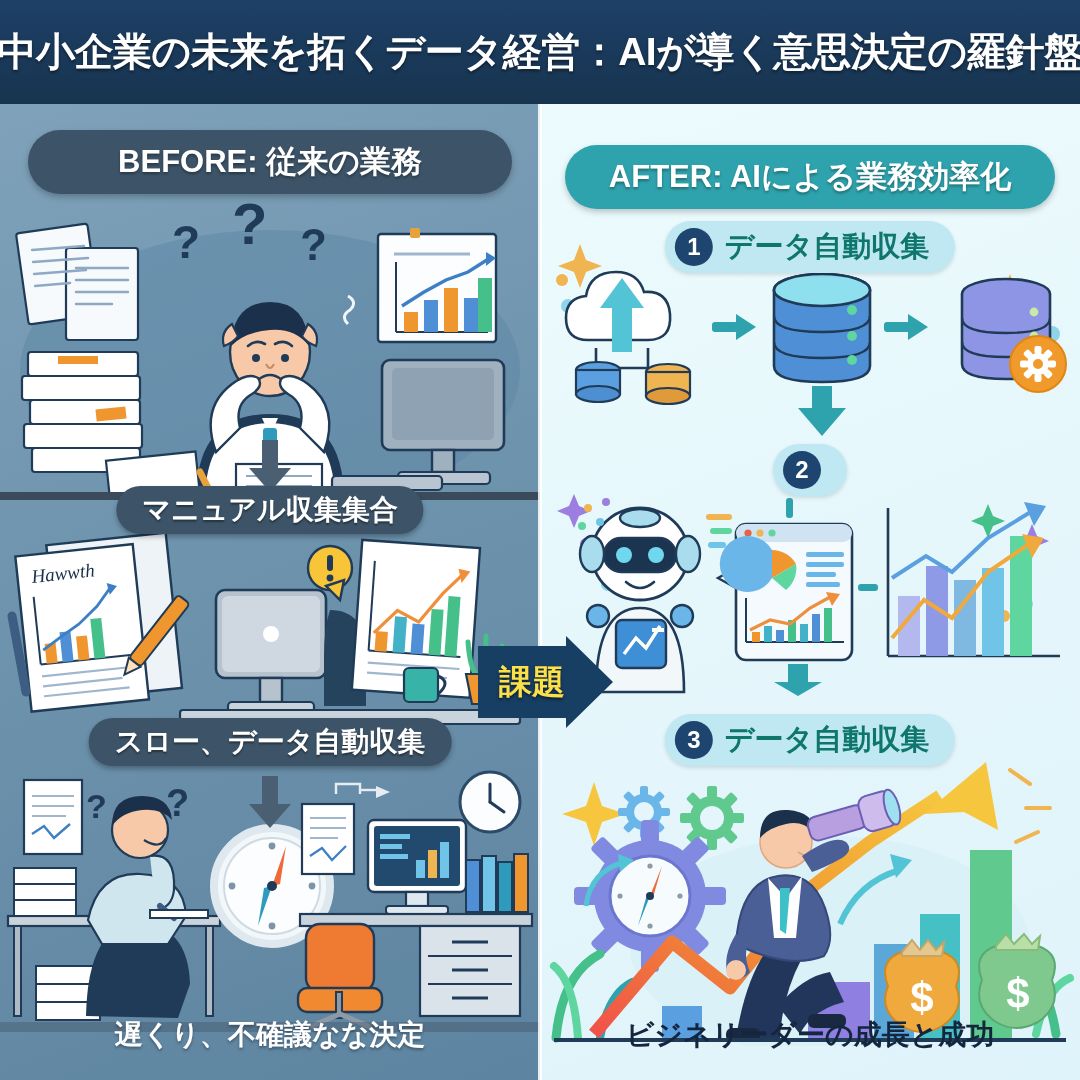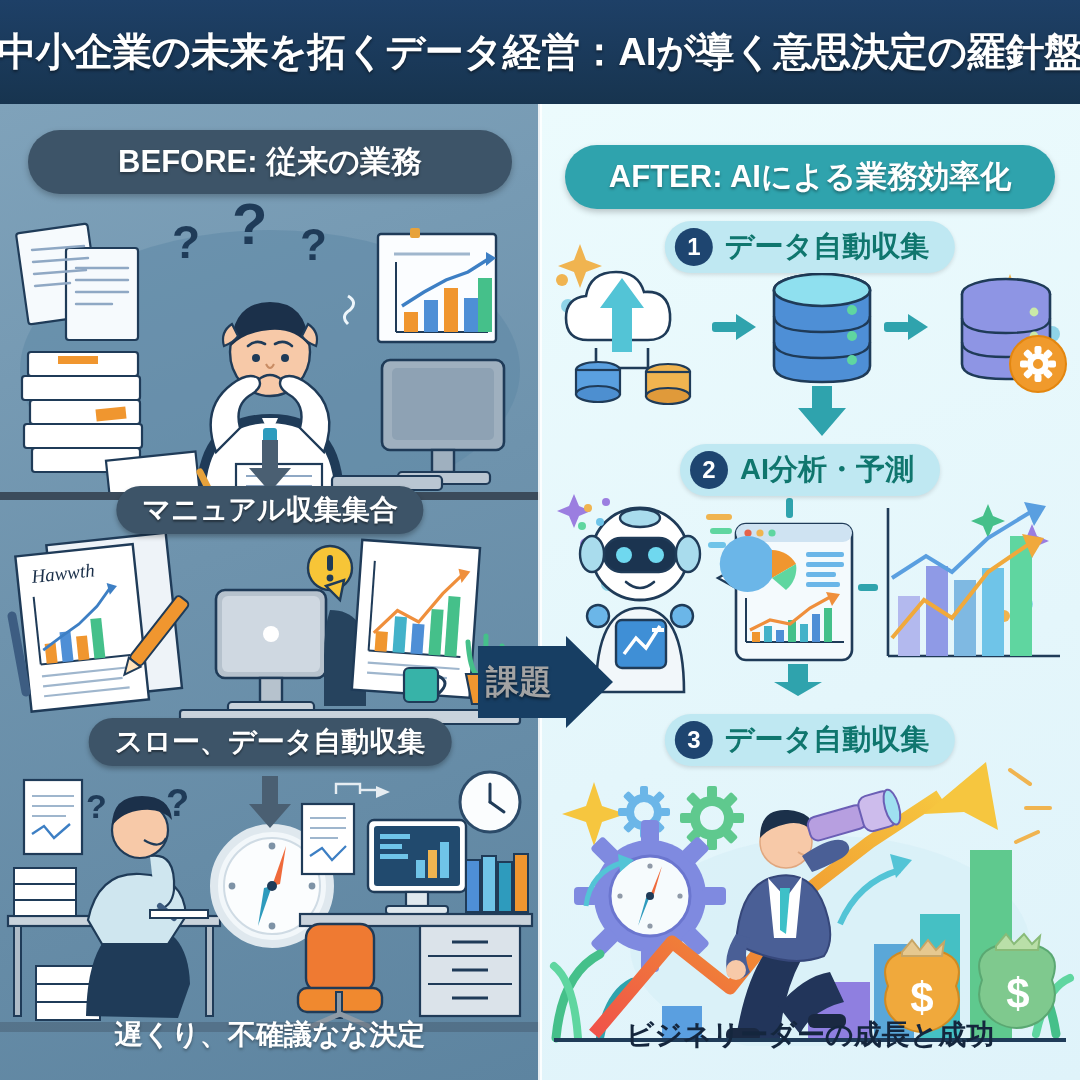--- a/index.html
+++ b/index.html
@@ -77,21 +77,21 @@
     font-size:24px;font-weight:bold;flex:none;
   }
   .step-label{color:#0f766e;font-size:29px;font-weight:bold;}
 
   
   .mid-arrow{
     position:absolute;left:478px;top:636px;width:135px;height:92px;z-index:20;
   }
   .mid-arrow .txt{
     position:absolute;left:8px;top:50%;transform:translateY(-50%);
-    width:92px;text-align:left;color:#a3a3a3;font-size:33px;font-weight:bold;
+    width:92px;text-align:center;color:#fde047;font-size:33px;font-weight:bold;
     text-shadow:0 2px 3px rgba(0,0,0,.5);
   }
   
   .down-arrow{position:absolute;left:50%;transform:translateX(-50%);z-index:5;}
 
   
   .abs{position:absolute;}
 </style>
 </head>
 <body>
@@ -731,21 +731,20 @@
         </g>
         <line x1="14" y1="284" x2="526" y2="284" stroke="#1f3b58" stroke-width="4"></line>
       </svg>
 
       <div class="step-pill" style="top:117px">
         <div class="step-num">1</div>
         <div class="step-label">データ自動収集</div>
       </div>
       <div class="step-pill" style="top:340px">
         <div class="step-num">2</div>
-        <div class="step-label">AI分析・予測</div>
       </div>
       <div class="step-pill" style="top:610px">
         <div class="step-num">3</div>
         <div class="step-label">データ自動収集</div>
       </div>
 
       <div class="pill-head pill-after">
         <span>AFTER: AIによる業務効率化</span>
       </div>
       <div class="bottom-caption cap-after">ビジネリーダーの成長と成功</div>

